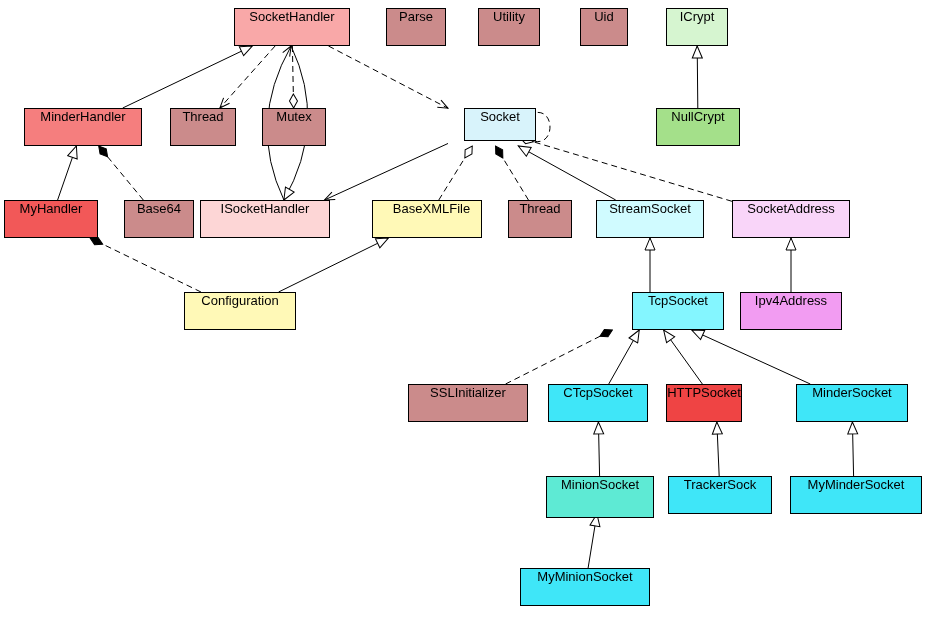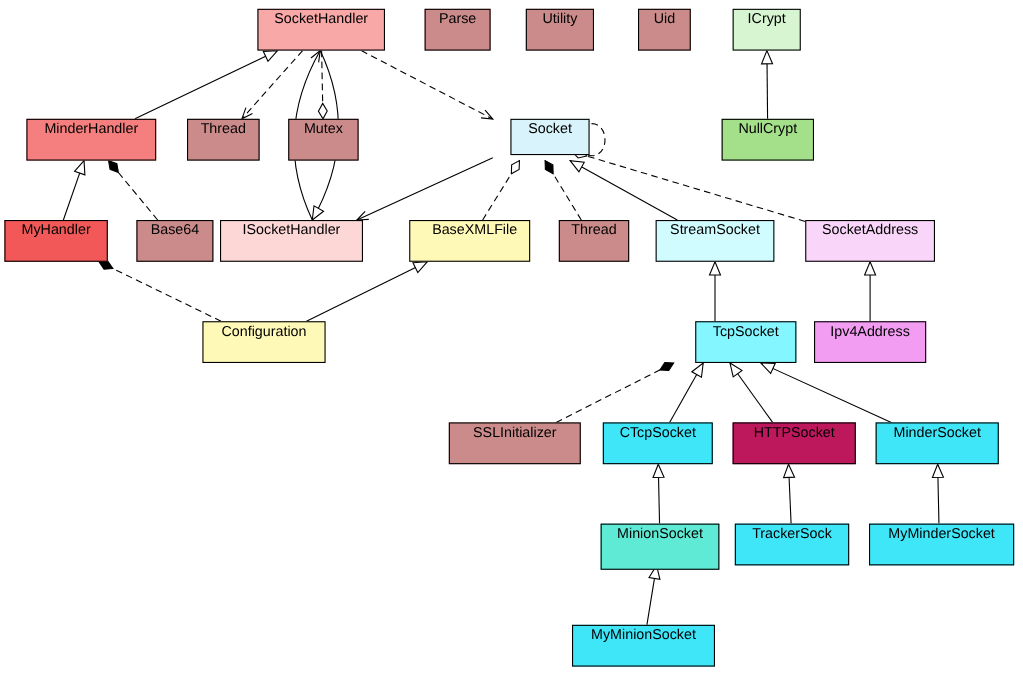--- a/index.html
+++ b/index.html
@@ -116,21 +116,21 @@
       </div>
       <div class="node" style="left: 740px; top: 292px; width: 102px; height: 38px; background: rgb(242, 156, 242);">
         <span>Ipv4Address</span>
       </div>
       <div class="node" style="left: 408px; top: 384px; width: 120px; height: 38px; background: rgb(203, 139, 139);">
         <span>SSLInitializer</span>
       </div>
       <div class="node" style="left: 548px; top: 384px; width: 100px; height: 38px; background: rgb(63, 230, 248);">
         <span>CTcpSocket</span>
       </div>
-      <div class="node" style="left: 666px; top: 384px; width: 112px; height: 38px; background: #be185d;">
+      <div class="node" style="left: 666px; top: 384px; width: 76px; height: 38px; background: #ef4444;">
         <span>HTTPSocket</span>
       </div>
       <div class="node" style="left: 796px; top: 384px; width: 112px; height: 38px; background: rgb(63, 230, 248);">
         <span>MinderSocket</span>
       </div>
       <div class="node" style="left: 546px; top: 476px; width: 108px; height: 42px; background: #5eead4;">
         <span>MinionSocket</span>
       </div>
       <div class="node" style="left: 668px; top: 476px; width: 104px; height: 38px; background: rgb(63, 230, 248);">
         <span>TrackerSock</span>

